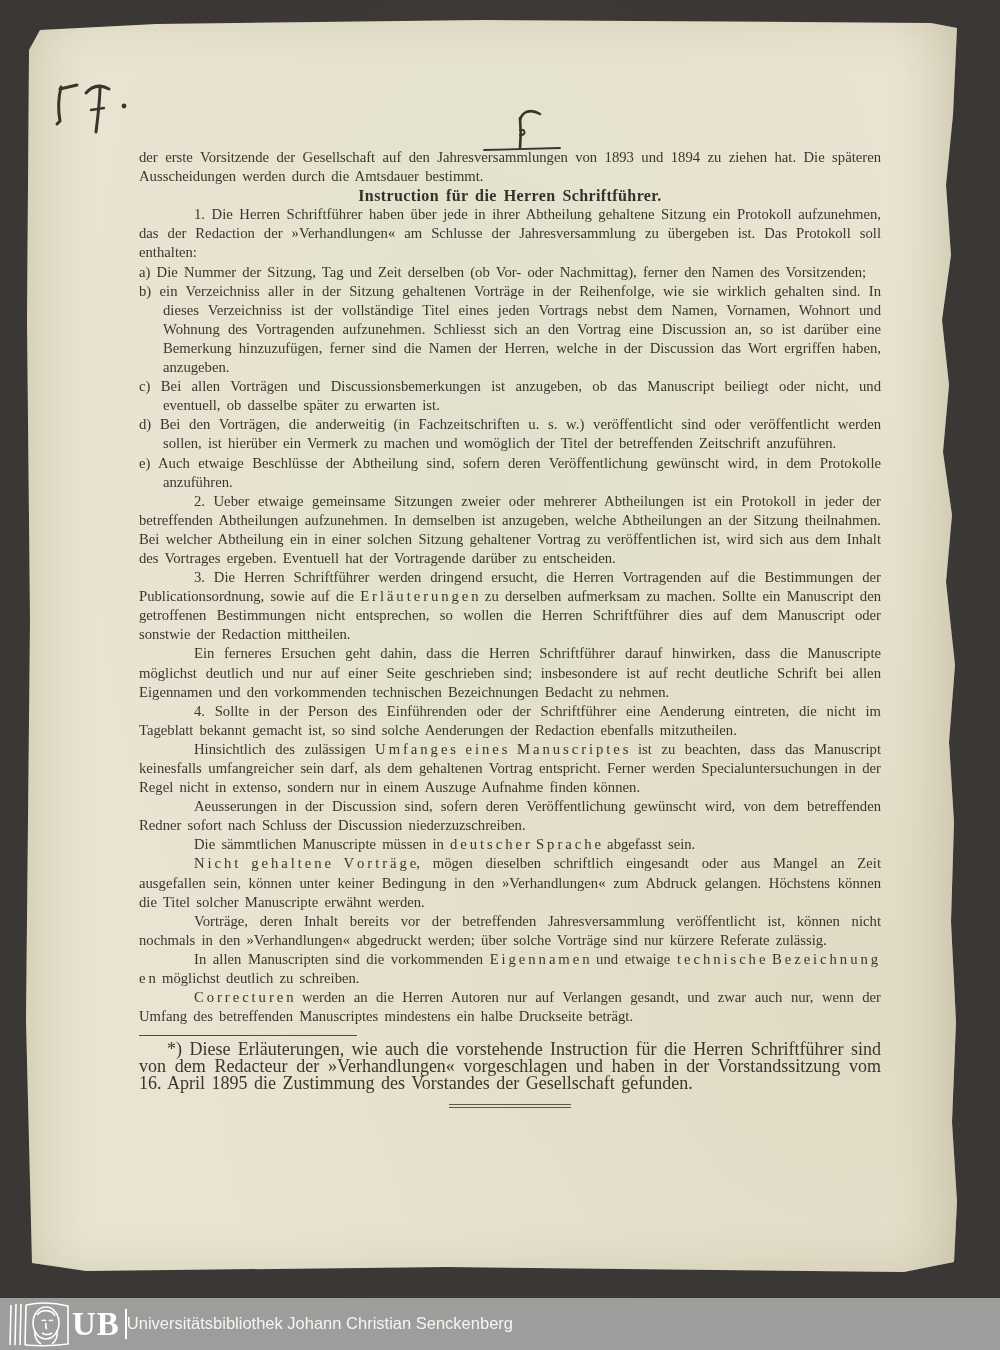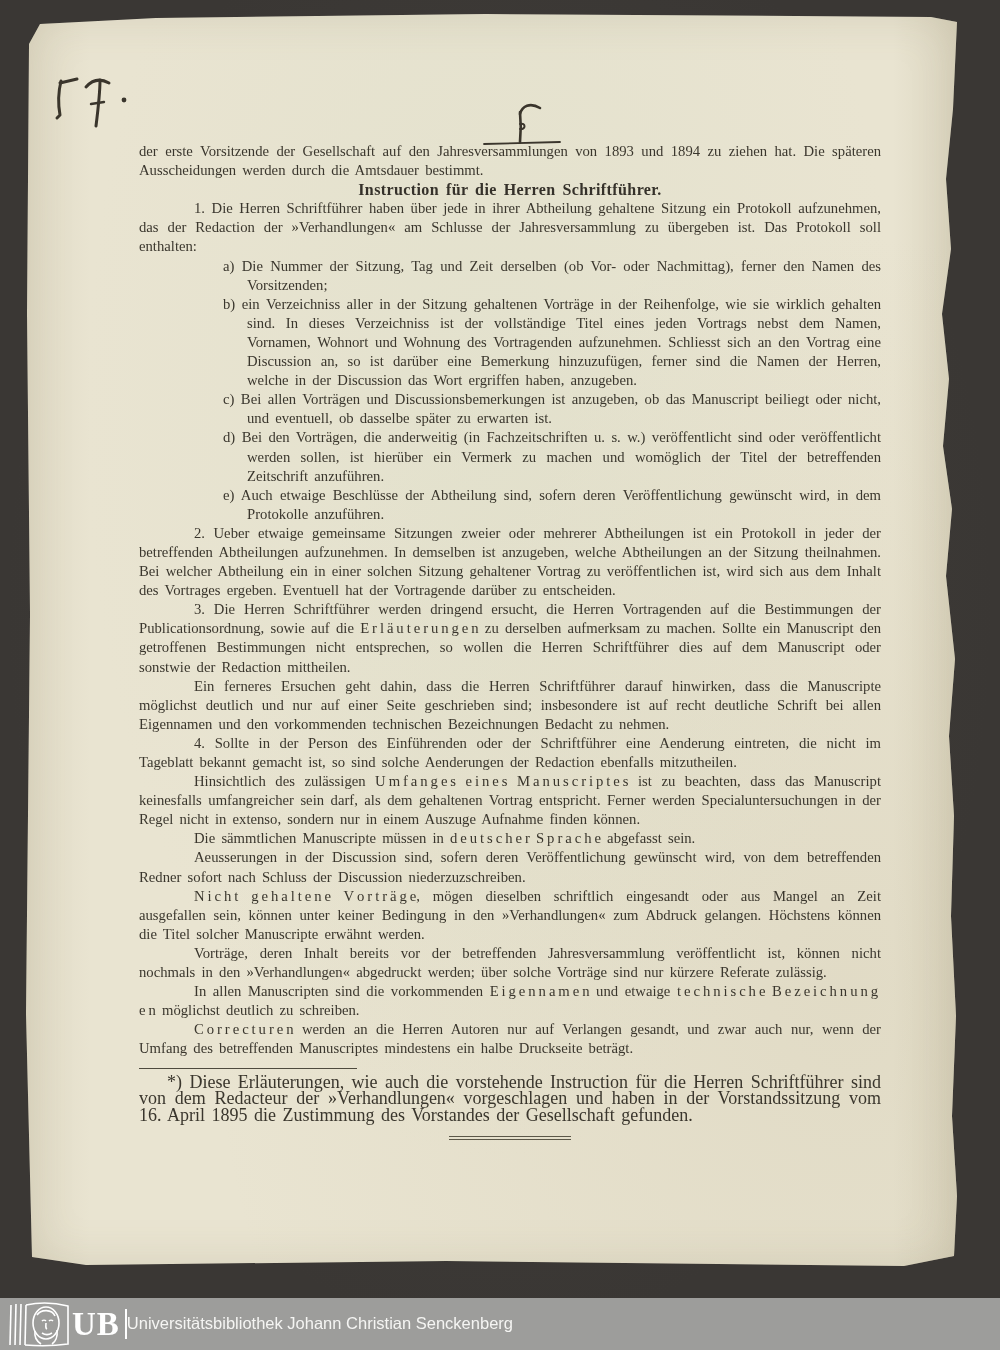--- a/index.html
+++ b/index.html
@@ -3,21 +3,21 @@
 <meta charset="utf-8">
 <style>
   html,body{margin:0;padding:0;}
   body{width:1000px;height:1350px;position:relative;overflow:hidden;
        background:#393634;
        font-family:"Liberation Serif", serif;}
   .stage{position:absolute;inset:0;
        background:radial-gradient(ellipse at 50% 45%, rgba(90,86,80,.25), rgba(0,0,0,0) 70%),#3a3734;}
 
   
-  .paper{position:absolute;left:26px;top:14px;width:932px;height:1252px;
+  .paper{position:absolute;left:26px;top:20px;width:932px;height:1252px;
      background-color:#e9e4d1;
      background-image:
        radial-gradient(ellipse at 50% 32%, rgba(213,219,196,.30), rgba(0,0,0,0) 62%),
        radial-gradient(ellipse at 88% 78%, rgba(193,183,152,.20), rgba(0,0,0,0) 55%),
        linear-gradient(90deg, rgba(178,168,138,.16), rgba(0,0,0,0) 7%, rgba(0,0,0,0) 93%, rgba(170,160,130,.22));
      box-shadow:inset 0 0 48px rgba(120,110,80,.18);
      clip-path:polygon(3px 30px,14px 10px,130px 4px,460px 0px,905px 3px,931px 8px,
        927px 95px,920px 165px,925px 235px,916px 300px,923px 365px,
        917px 432px,926px 495px,920px 562px,929px 645px,923px 722px,
        928px 802px,925px 902px,930px 1002px,926px 1102px,931px 1182px,
@@ -30,21 +30,21 @@
 
   
   .print{position:absolute;left:113px;top:128px;width:742px;
      color:#3a362d;font-size:14.7px;line-height:19.1px;
      text-align:justify;word-spacing:2.5px;
      text-rendering:optimizeLegibility;}
   .print p{margin:0;}
   .indent{text-indent:55px;}
   .heading{font-weight:bold;text-align:center;text-indent:0;
      font-size:16px;letter-spacing:.4px;margin:5px 0 4px 0;color:#35312a;}
-  .items{margin-left:84px;}
+  .items{}
   .item{padding-left:24px;text-indent:-24px;}
   .fnrule{width:218px;border:0;border-top:1.5px solid #4e4a3e;margin:9px 0 5px 0;}
   .footnote{font-size:18px;line-height:16.6px;text-indent:28px;word-spacing:2px;}
   .endrule{width:122px;height:2px;border-top:1px solid #5b5748;border-bottom:1px solid #5b5748;
      margin:13px auto 0 auto;}
 
   
   .footer{position:absolute;left:0;bottom:0;width:1000px;height:52px;background:#9d9d9b;
      display:flex;align-items:center;font-family:"Liberation Sans", sans-serif;}
   .logo{display:flex;align-items:center;margin-left:8px;height:46px;}
@@ -92,22 +92,22 @@
         <p class="item"><span>e)</span> <span>Auch etwaige Beschlüsse der Abtheilung sind, sofern deren Veröffentlichung gewünscht wird, in dem Protokolle anzuführen.</span></p>
       </div>
 
       <p class="indent">2. Ueber etwaige gemeinsame Sitzungen zweier oder mehrerer Abtheilungen ist ein Protokoll in jeder der betreffenden Abtheilungen aufzunehmen. In demselben ist anzugeben, welche Abtheilungen an der Sitzung theilnahmen. Bei welcher Abtheilung ein in einer solchen Sitzung gehaltener Vortrag zu veröffentlichen ist, wird sich aus dem Inhalt des Vortrages ergeben. Eventuell hat der Vortragende darüber zu entscheiden.</p>
       <p class="indent">3. Die Herren Schriftführer werden dringend ersucht, die Herren Vortragenden auf die Bestimmungen der Publicationsordnung, sowie auf die E r l ä u t e r u n g e n zu derselben aufmerksam zu machen. Sollte ein Manuscript den getroffenen Bestimmungen nicht entsprechen, so wollen die Herren Schriftführer dies auf dem Manuscript oder sonstwie der Redaction mittheilen.</p>
       <p class="indent">Ein ferneres Ersuchen geht dahin, dass die Herren Schriftführer darauf hinwirken, dass die Manuscripte möglichst deutlich und nur auf einer Seite geschrieben sind; insbesondere ist auf recht deutliche Schrift bei allen Eigennamen und den vorkommenden technischen Bezeichnungen Bedacht zu nehmen.</p>
       <p class="indent">4. Sollte in der Person des Einführenden oder der Schriftführer eine Aenderung eintreten, die nicht im Tageblatt bekannt gemacht ist, so sind solche Aenderungen der Redaction ebenfalls mitzutheilen.</p>
 
 
       <p class="indent">Hinsichtlich des zulässigen U m f a n g e s e i n e s M a n u s c r i p t e s ist zu beachten, dass das Manuscript keinesfalls umfangreicher sein darf, als dem gehaltenen Vortrag entspricht. Ferner werden Specialuntersuchungen in der Regel nicht in extenso, sondern nur in einem Auszuge Aufnahme finden können.</p>
+      <p class="indent">Aeusserungen in der Discussion sind, sofern deren Veröffentlichung gewünscht wird, von dem betreffenden Redner sofort nach Schluss der Discussion niederzuzschreiben.</p>
       <p class="indent">Die sämmtlichen Manuscripte müssen in d e u t s c h e r S p r a c h e abgefasst sein.</p>
-      <p class="indent">Aeusserungen in der Discussion sind, sofern deren Veröffentlichung gewünscht wird, von dem betreffenden Redner sofort nach Schluss der Discussion niederzuzschreiben.</p>
       <p class="indent">N i c h t g e h a l t e n e V o r t r ä g e, mögen dieselben schriftlich eingesandt oder aus Mangel an Zeit ausgefallen sein, können unter keiner Bedingung in den »Verhandlungen« zum Abdruck gelangen. Höchstens können die Titel solcher Manuscripte erwähnt werden.</p>
       <p class="indent">Vorträge, deren Inhalt bereits vor der betreffenden Jahresversammlung veröffentlicht ist, können nicht nochmals in den »Verhandlungen« abgedruckt werden; über solche Vorträge sind nur kürzere Referate zulässig.</p>
       <p class="indent">In allen Manuscripten sind die vorkommenden E i g e n n a m e n und etwaige t e c h n i s c h e B e z e i c h n u n g e n möglichst deutlich zu schreiben.</p>
       <p class="indent">C o r r e c t u r e n werden an die Herren Autoren nur auf Verlangen gesandt, und zwar auch nur, wenn der Umfang des betreffenden Manuscriptes mindestens ein halbe Druckseite beträgt.</p>
 
       <hr class="fnrule">
       <p class="footnote">*) Diese Erläuterungen, wie auch die vorstehende Instruction für die Herren Schriftführer sind von dem Redacteur der »Verhandlungen« vorgeschlagen und haben in der Vorstandssitzung vom 16. April 1895 die Zustimmung des Vorstandes der Gesellschaft gefunden.</p>
 
       <div class="endrule"></div>
     </div>

